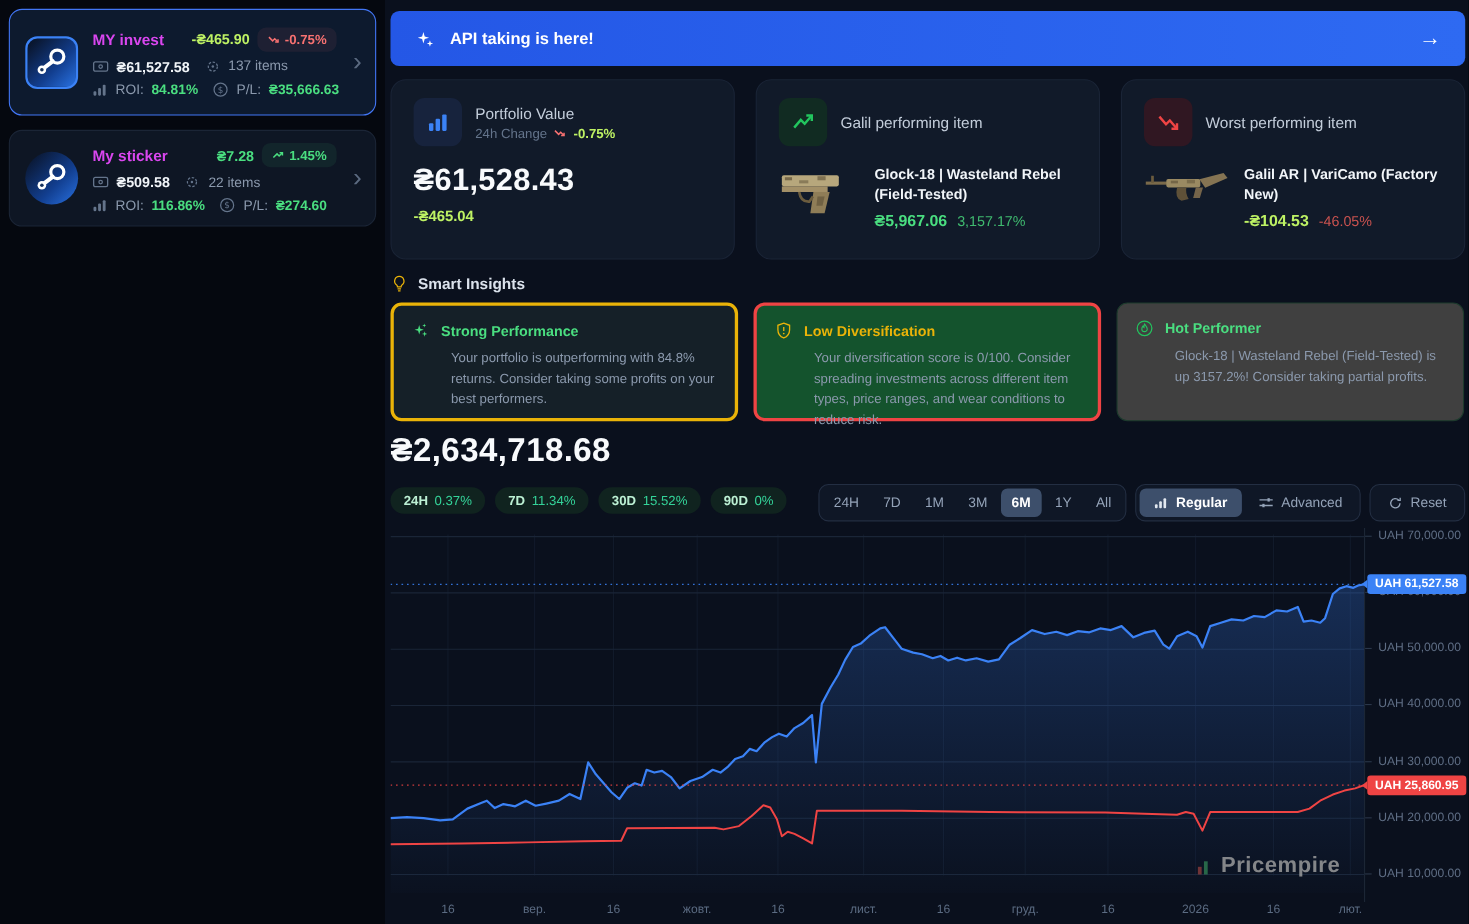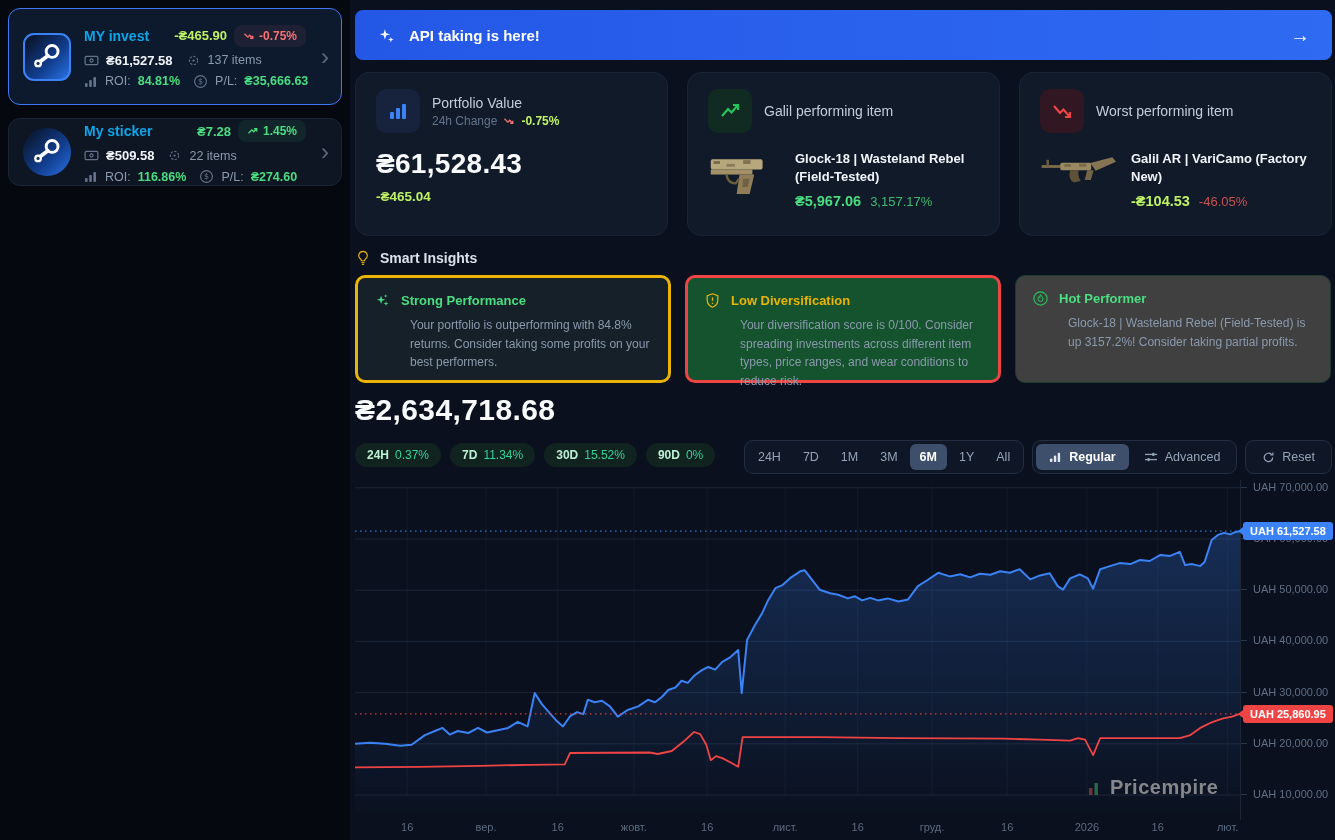--- a/index.html
+++ b/index.html
@@ -3,27 +3,27 @@
 <meta charset="utf-8">
 <style>
   * { margin:0; padding:0; box-sizing:border-box; }
   html,body { width:1335px; height:840px; background:#04070d; font-family:"Liberation Sans","DejaVu Sans",sans-serif; overflow:hidden; position:relative; color:#e2e8f0; }
   .abs { position:absolute; }
 
   
   #sidebar { left:0; top:0; width:350px; height:840px; background:#05080f; }
   .pcard { position:absolute; left:8px; width:334px; border-radius:12px; display:flex; align-items:center; gap:13px; padding:0 12px 0 14px; cursor:pointer; }
   .pcard-1 { top:8px; height:97px; background:#0d1a2e; border:1.5px solid #4276f5; }
-  .pcard-2 { top:118px; height:68px; background:#0e1624; border:1px solid #1b2536; }
+  .pcard-2 { top:118px; height:88px; background:#0e1624; border:1px solid #1b2536; }
   .steam-badge { width:48px; height:48px; flex:0 0 48px; display:flex; align-items:center; justify-content:center; background:linear-gradient(135deg,#0a1730 10%,#123e8f 60%,#2f7ff7 110%); }
   .steam-sq { border-radius:11px; border:2px solid #3b82f6; }
   .steam-ci { border-radius:50%; }
   .pbody { flex:1; display:flex; flex-direction:column; gap:6px; min-width:0; }
   .prow { display:flex; align-items:center; gap:7px; font-size:12.5px; color:#8b99ad; }
-  .pname { font-size:14px; font-weight:bold; color:#0ea5e9; }
+  .pname { font-size:14px; font-weight:bold; color:#d946ef; }
   .pchange { margin-left:auto; font-weight:bold; font-size:13px; }
   .red { color:#bef264; } .green { color:#4ade80; }
   .badge { display:inline-flex; align-items:center; gap:4px; font-size:12px; font-weight:bold; padding:4px 9px; border-radius:8px; }
   .badge.down { background:rgba(248,113,113,.08); color:#f87171; }
   .badge.up { background:rgba(74,222,128,.08); color:#4ade80; }
   .pval { color:#f1f5f9; font-weight:bold; font-size:13px; }
   .pmetric { font-weight:bold; font-size:12.5px; }
   .chev { font-size:24px; color:#5b6a80; line-height:1; padding-left:2px; }
   .ic { display:inline-flex; flex:0 0 auto; }
 

